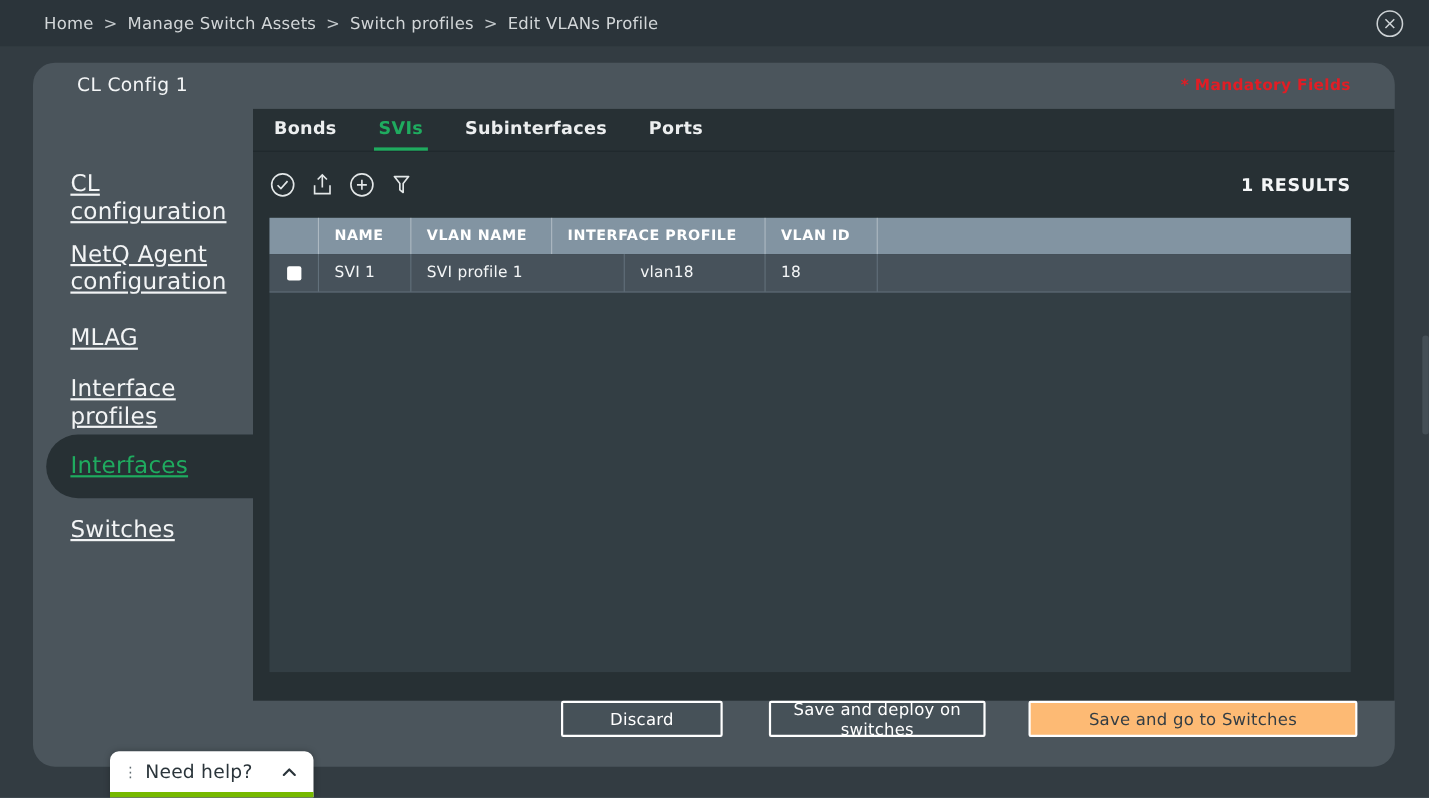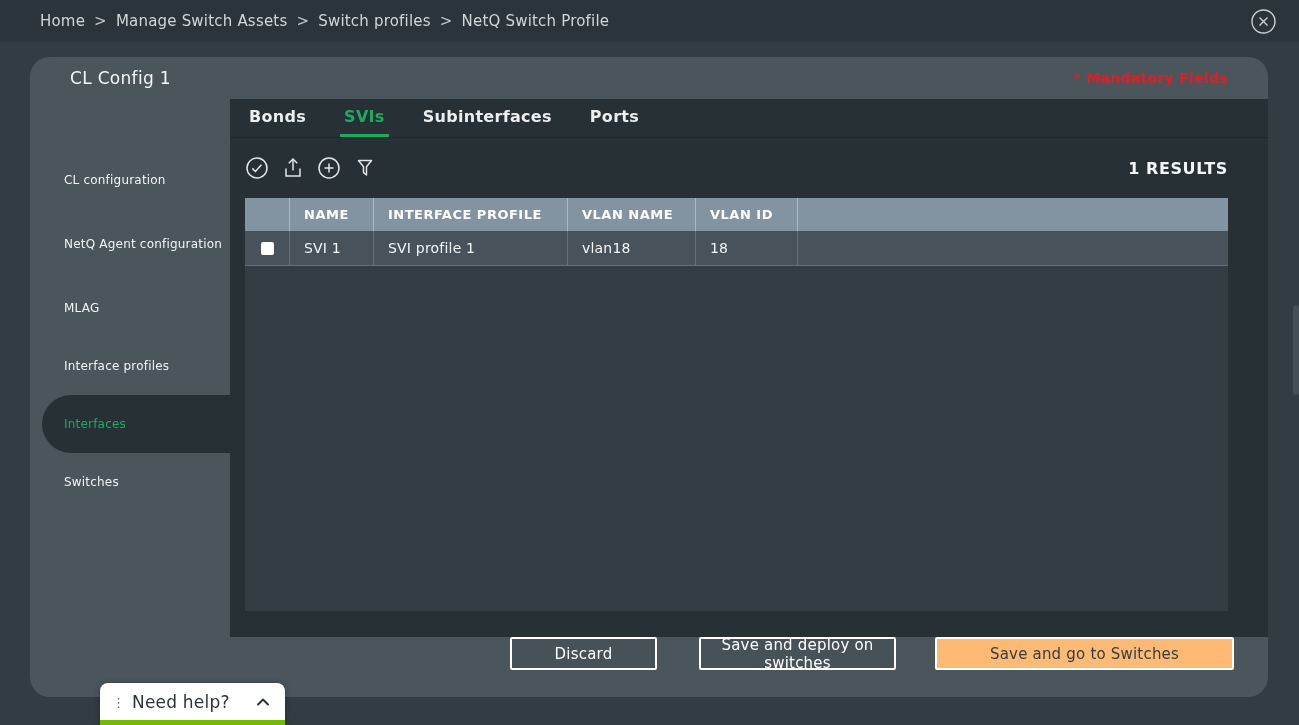--- a/index.html
+++ b/index.html
@@ -34,22 +34,22 @@
   .modal-title { font-size: 17px; color: #f4f6f7; letter-spacing: 0.3px; }
   .mandatory-note { margin-left: auto; font-size: 14px; font-weight: 700; color: #e11d25; letter-spacing: 0.3px; }
 
   
   .sidebar {
     position: absolute; left: 0; top: 42px; width: 200px; bottom: 60px;
     padding-top: 52px;
   }
   .side-item {
     display: flex; align-items: center; height: 58px;
-    padding-left: 34px; font-size: 12px; color: #f2f4f5;
-    line-height: 1.2; cursor: pointer; letter-spacing: 0.2px;
+    padding-left: 34px; font-size: 21px; color: #f2f4f5;
+    line-height: 1.2; cursor: pointer; letter-spacing: 0.2px; text-decoration: underline;
   }
   .side-item.tall { height: 70px; }
   .side-item.selected {
     margin-left: 12px; padding-left: 22px; height: 58px;
     background: #273034; border-radius: 29px 0 0 29px;
     color: #1fab5f;
   }
 
   
   .content {
@@ -142,21 +142,21 @@
 <body>
 
 <div class="topbar">
   <div class="breadcrumb">
     <span>Home</span>
     <span class="sep">&gt;</span>
     <span>Manage Switch Assets</span>
     <span class="sep">&gt;</span>
     <span>Switch profiles</span>
     <span class="sep">&gt;</span>
-    <span>NetQ Switch Profile</span>
+    <span>Edit VLANs Profile</span>
   </div>
   <div class="close-btn">
     <svg viewBox="0 0 27 27" fill="none" stroke="#ccd1d4" stroke-width="1.4">
       <circle cx="13.5" cy="13.5" r="11.5"></circle>
       <path d="M9.5 9.5l8 8M17.5 9.5l-8 8"></path>
     </svg>
   </div>
 </div>
 
 <div class="modal">
@@ -209,22 +209,22 @@
           <path d="M5.5 4.5h13l-5 6.3v8.2l-3-2.3v-5.9z"></path>
         </svg>
       </div>
       <div class="results-count">1 RESULTS</div>
     </div>
 
     <div class="table-wrap">
       <div class="t-header">
         <div class="cell col-check"></div>
         <div class="cell col-name">NAME</div>
+        <div class="cell col-vlanname">VLAN NAME</div>
         <div class="cell col-profile">INTERFACE PROFILE</div>
-        <div class="cell col-vlanname">VLAN NAME</div>
         <div class="cell col-vlanid">VLAN ID</div>
         <div class="cell col-fill"></div>
       </div>
       <div class="t-row">
         <div class="cell col-check">
           <div class="checkbox"></div>
         </div>
         <div class="cell col-name">SVI 1</div>
         <div class="cell col-profile">SVI profile 1</div>
         <div class="cell col-vlanname">vlan18</div>

